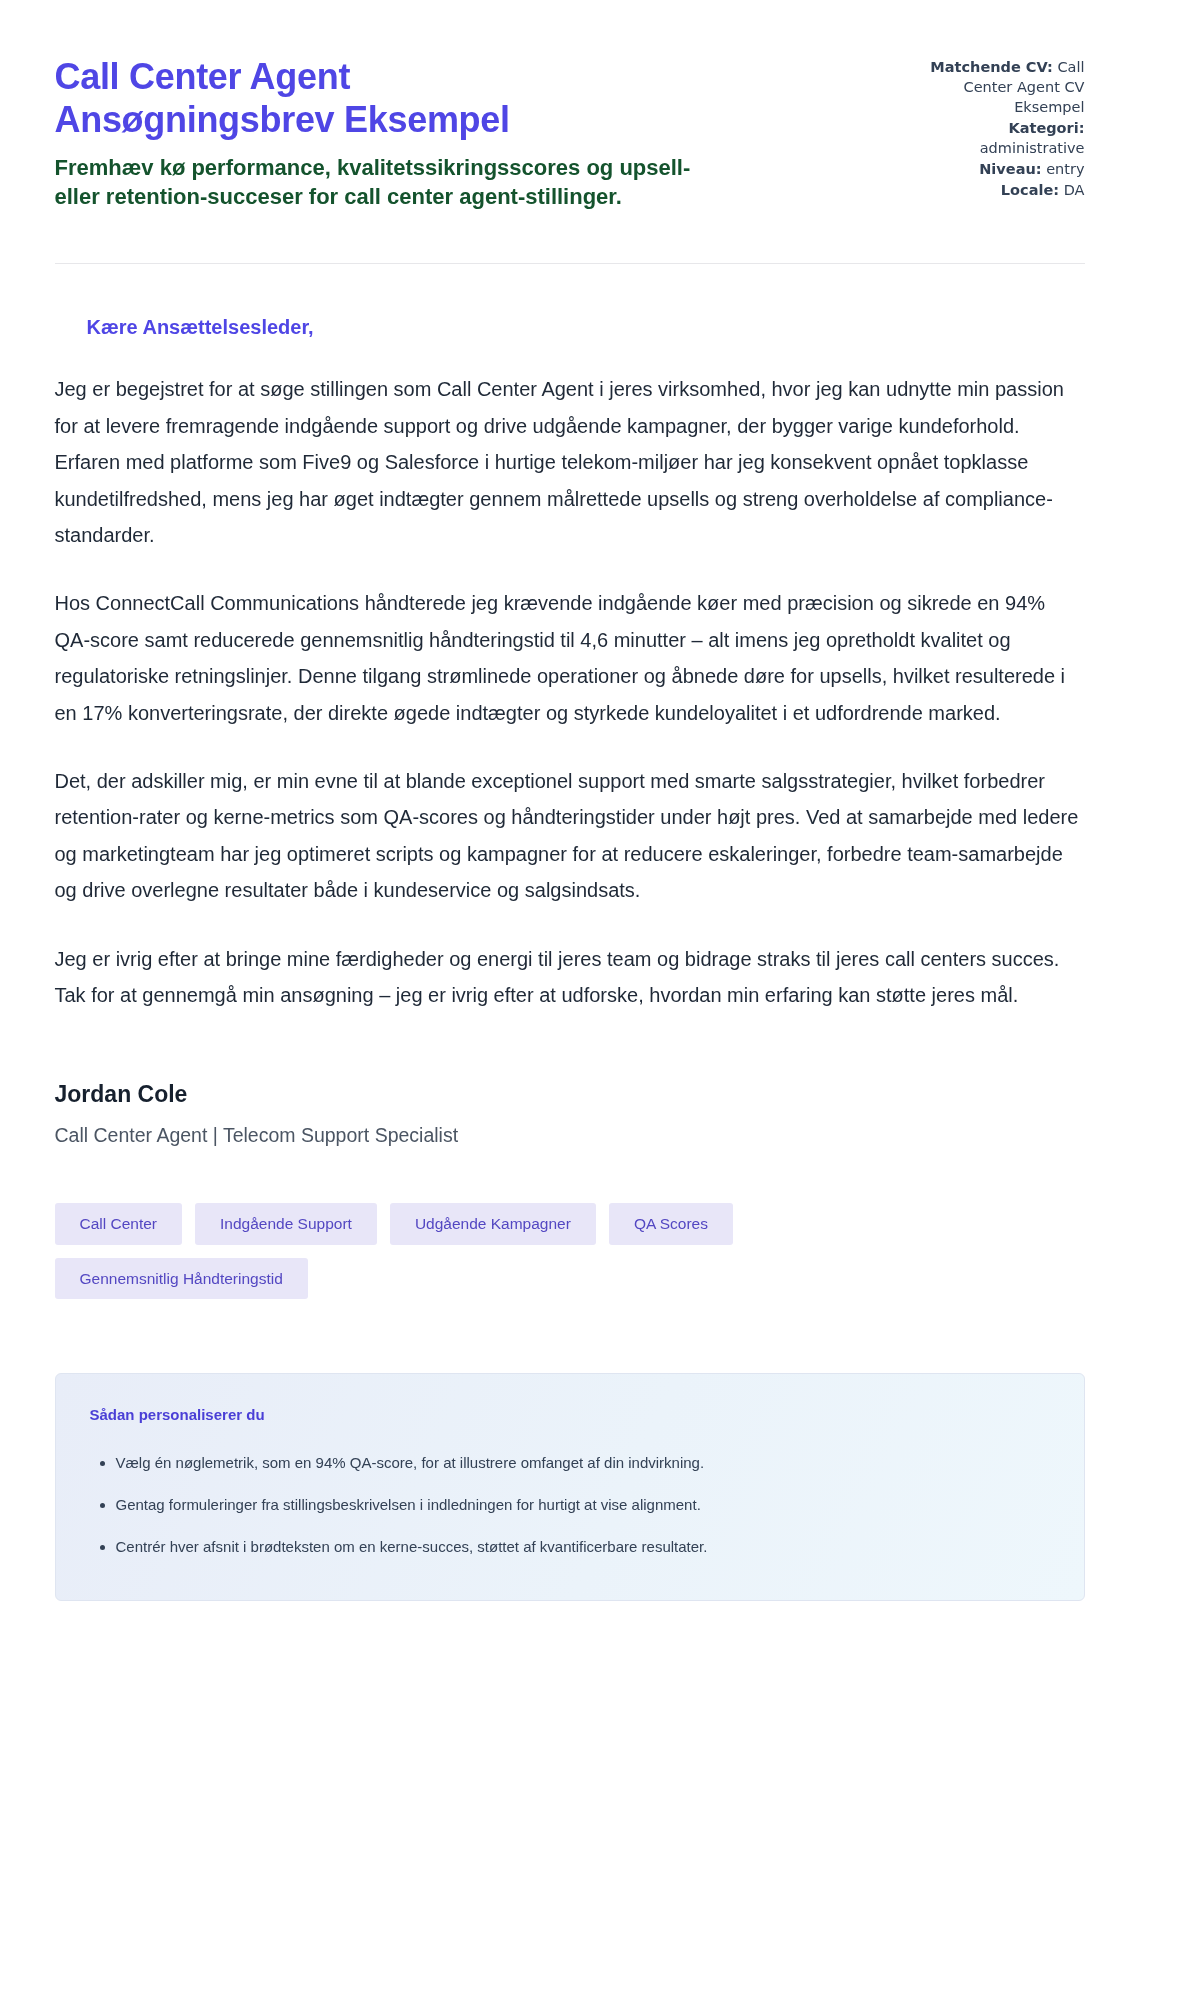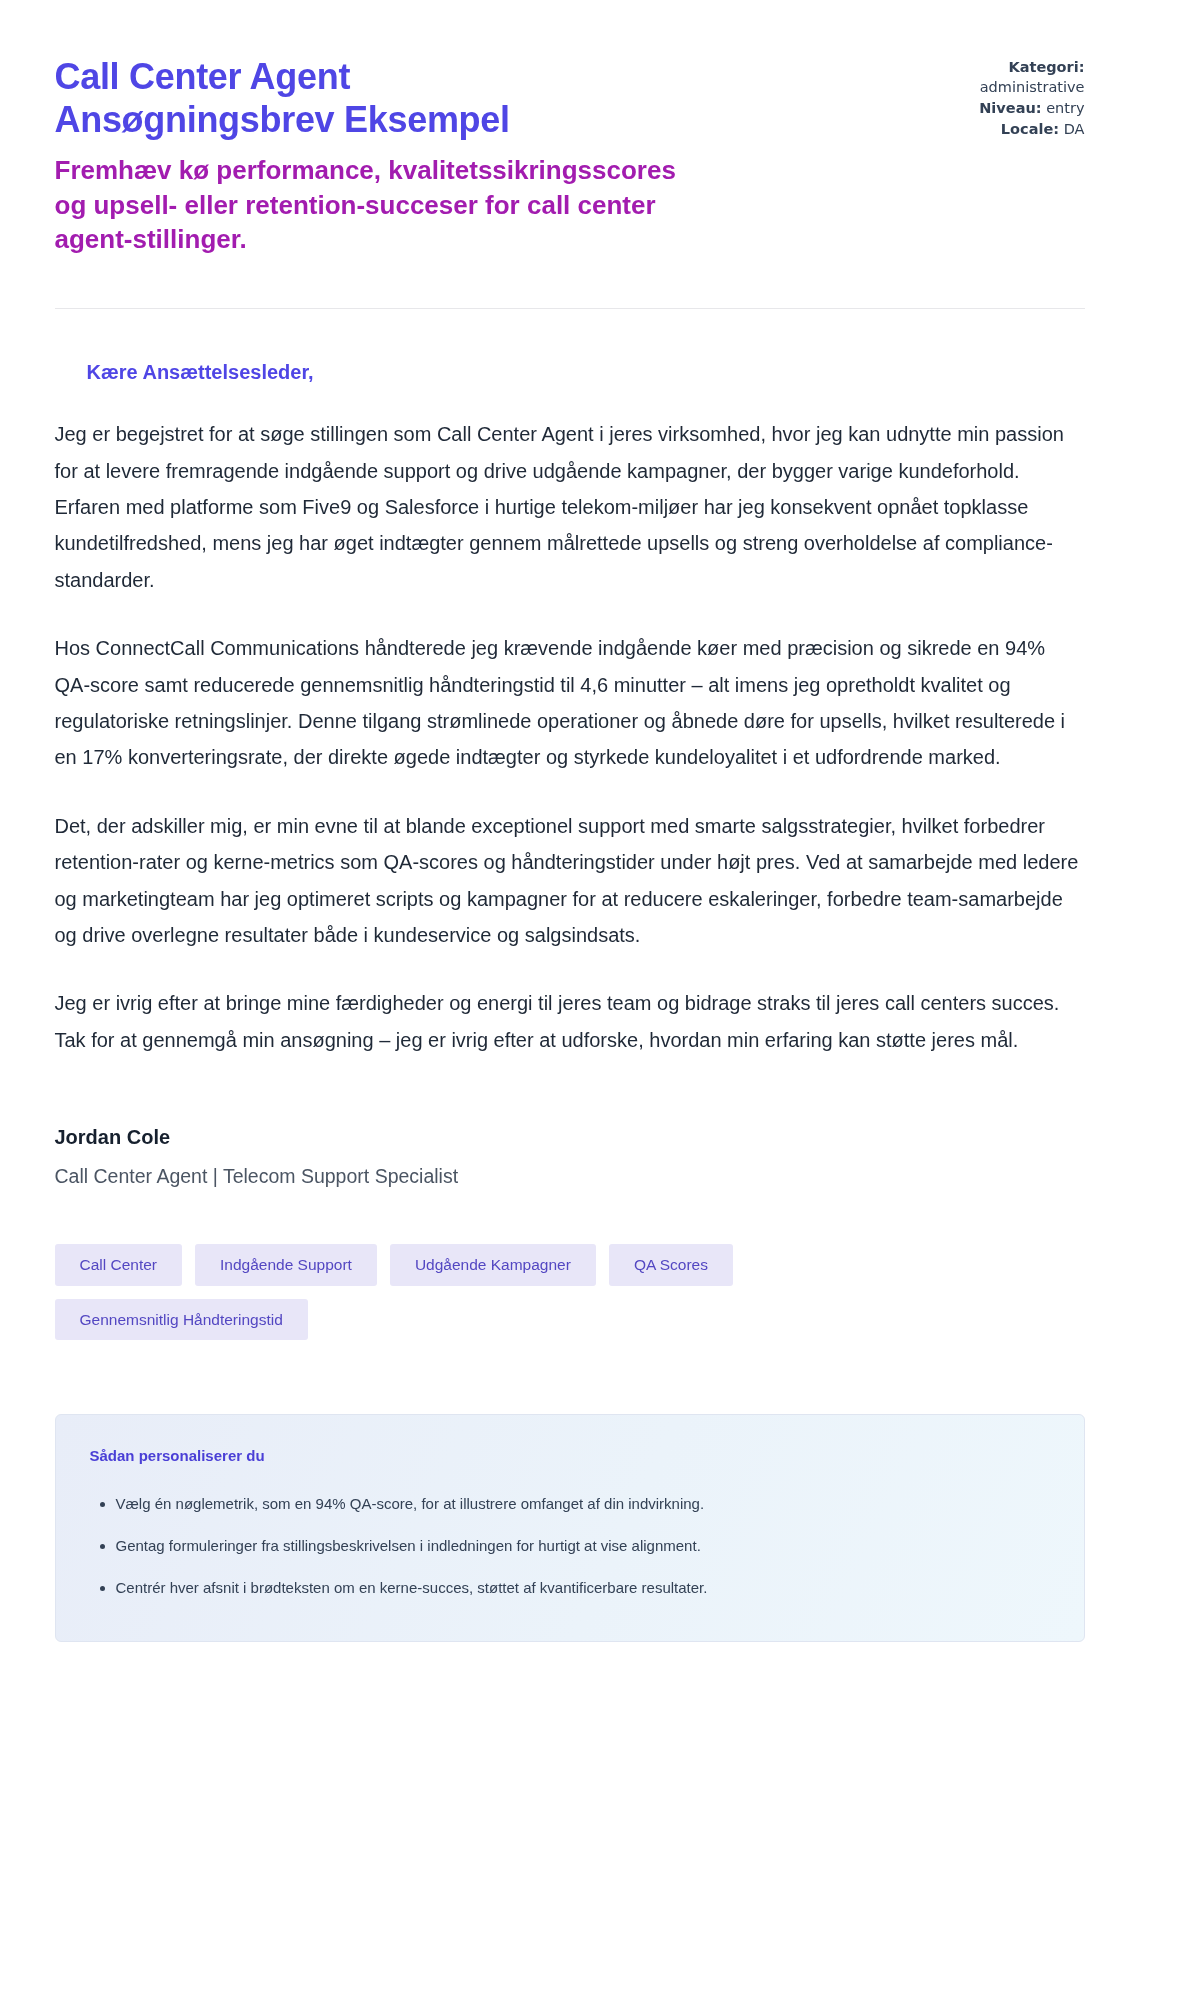--- a/index.html
+++ b/index.html
@@ -31,23 +31,23 @@
   h1.page-title {
     margin: 0 0 12px 0;
     font-size: 36px;
     line-height: 1.2;
     font-weight: bold;
     color: #4f46e5;
     letter-spacing: -0.3px;
   }
   h1.page-title span { display: block; }
   .subtitle {
-    font-size: 26px;
-    font-weight: bold;
-    color: #a21caf;
+    font-size: 22px;
+    font-weight: bold;
+    color: #14532d;
     line-height: 1.32;
     max-width: 650px;
   }
   .meta {
     width: 175px;
     flex: 0 0 175px;
     text-align: right;
     font-family: "DejaVu Sans", sans-serif;
     font-size: 14.5px;
     line-height: 1.38;
@@ -75,21 +75,21 @@
   .letter p {
     margin: 32px 0 0 0;
     font-size: 20px;
     line-height: 1.82;
     color: #1f2937;
   }
 
   
   .signature { margin-top: 68px; }
   .signature-name {
-    font-size: 20px;
+    font-size: 23px;
     font-weight: bold;
     color: #16202e;
   }
   .signature-role {
     margin-top: 16px;
     font-size: 19.5px;
     color: #4b5563;
   }
 
   
@@ -145,20 +145,24 @@
     <div class="header">
       <div class="header-left">
         <h1 class="page-title">
           <span>Call Center Agent</span>
           <span>Ansøgningsbrev Eksempel</span>
         </h1>
         <div class="subtitle">Fremhæv kø performance, kvalitetssikringsscores og upsell- eller retention-succeser for call center agent-stillinger.</div>
       </div>
       <div class="meta">
         <div class="meta-row">
+          <span class="meta-label">Matchende CV:</span>
+          <span class="meta-value">Call Center Agent CV Eksempel</span>
+        </div>
+        <div class="meta-row">
           <span class="meta-label">Kategori:</span>
           <span class="meta-value">administrative</span>
         </div>
         <div class="meta-row">
           <span class="meta-label">Niveau:</span>
           <span class="meta-value">entry</span>
         </div>
         <div class="meta-row">
           <span class="meta-label">Locale:</span>
           <span class="meta-value">DA</span>

